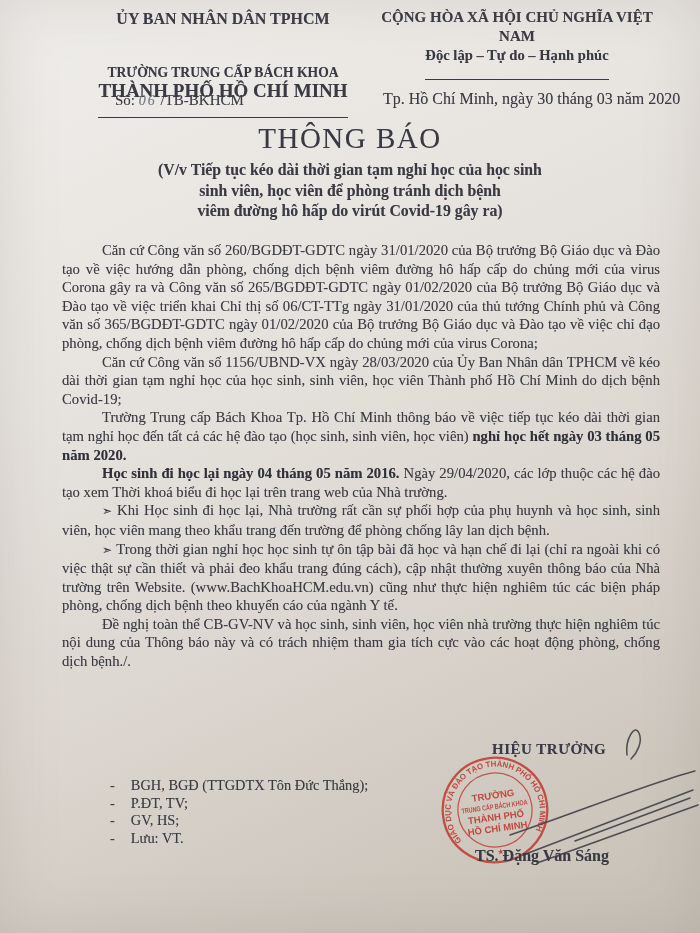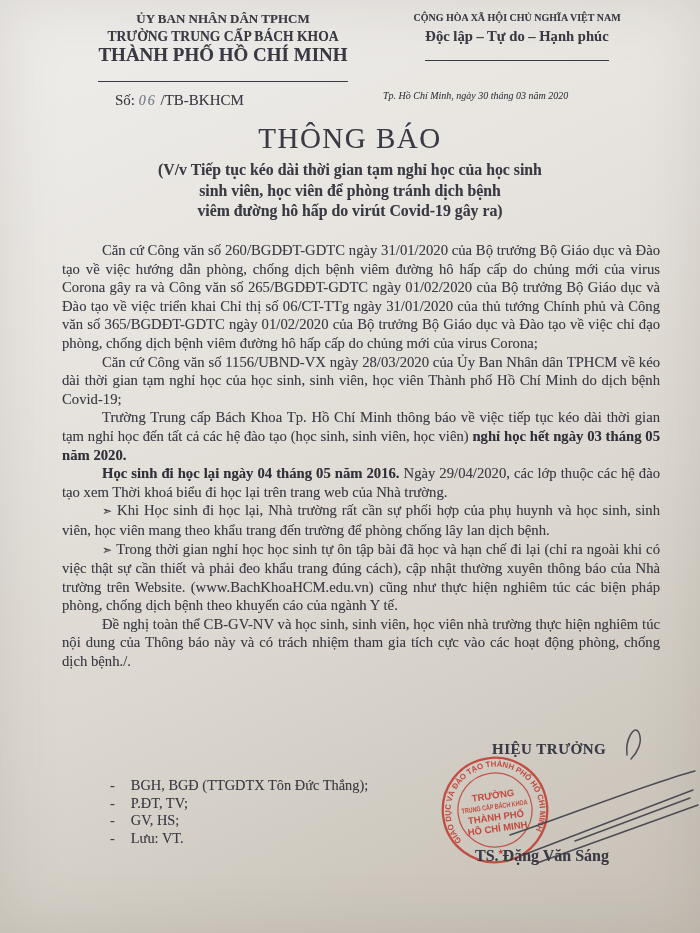--- a/index.html
+++ b/index.html
@@ -13,31 +13,31 @@
     overflow:hidden;
   }
   .page::after{
     content:"";position:absolute;inset:0;pointer-events:none;
     box-shadow:inset 0 0 60px rgba(120,112,100,0.18);
   }
   .soft{ text-shadow:0 0 0.6px rgba(58,58,68,0.35); }
 
   
   .hdr-left{position:absolute;top:10px;left:92px;width:262px;text-align:center;font-weight:bold;line-height:18px;}
-  .hdr-left .l1{font-size:13px;}
-  .hdr-left .l2{font-size:13.6px;}
+  .hdr-left .l1{font-size:16px;}
+  .hdr-left .l2{font-size:13.6px;margin-top:36px;}
   .hdr-left .l3{font-size:19px;}
   .hdr-right{position:absolute;top:8px;left:366px;width:302px;text-align:center;font-weight:bold;line-height:19px;}
-  .hdr-right .l1{font-size:10px;}
+  .hdr-right .l1{font-size:15px;}
   .hdr-right .l2{font-size:14.6px;}
   .u{border-bottom:1.3px solid #3a3a44;padding-bottom:16px;}
 
   .doc-no{position:absolute;top:92px;left:115px;font-size:15px;}
   .doc-no .hand{font-style:italic;color:#7b7f8b;letter-spacing:2px;font-size:14px;}
-  .date-line{position:absolute;top:90px;left:383px;font-size:10px;font-style:italic;}
+  .date-line{position:absolute;top:90px;left:383px;font-size:16px;}
 
   
   .title{position:absolute;top:122px;left:0;width:100%;text-align:center;font-weight:normal;font-size:29px;letter-spacing:1.5px;}
   .subtitle{position:absolute;top:160px;left:0;width:100%;text-align:center;font-weight:bold;font-size:15.8px;line-height:20.5px;}
 
   
   .body-text{position:absolute;top:241px;left:62px;width:598px;}
   .body-text p{margin:0;font-size:14.7px;line-height:18.6px;text-align:justify;text-indent:40px;}
   .b{font-weight:bold;color:#30303a;}
   .marker{font-family:"DejaVu Sans",sans-serif;font-size:12px;}

